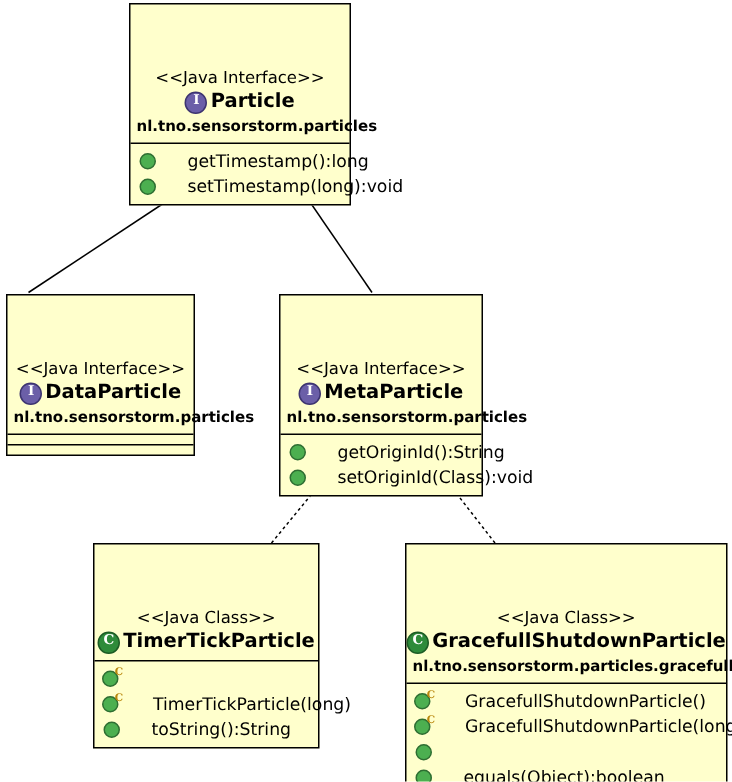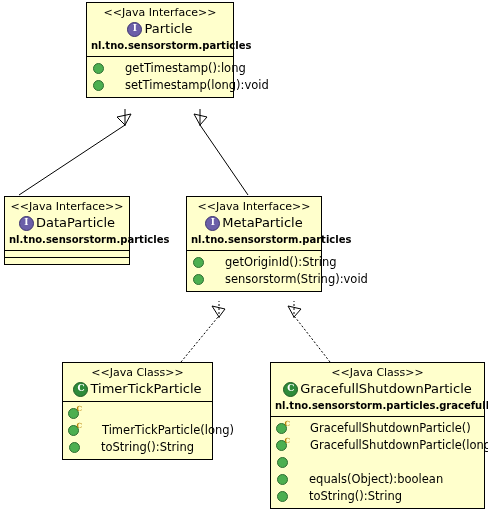--- a/index.html
+++ b/index.html
@@ -36,38 +36,39 @@
   }
   .compartment {
     box-sizing: border-box;
   }
   .compartment + .compartment {
     border-top: 1px solid #000000;
   }
   .header-comp {
     padding: 3px 4px 4px 4px;
     text-align: center;
+    margin-top: 39px;
   }
   .stereotype {
     font-size: 11px;
     color: #000000;
     line-height: 14px;
     white-space: nowrap;
   }
   .type-name-row {
     display: flex;
     align-items: center;
     justify-content: center;
     gap: 2px;
     line-height: 16px;
     margin-top: 1px;
   }
   .type-name {
     font-size: 13px;
-    font-weight: normal;
+    font-weight: bold;
     color: #000000;
     white-space: nowrap;
   }
   .package-name {
     font-size: 10px;
     color: #000000;
     line-height: 13px;
     margin-top: 2px;
     white-space: nowrap;
     font-weight: bold;
@@ -246,21 +247,21 @@
       </div>
       <div class="package-name">nl.tno.sensorstorm.particles</div>
     </div>
     <div class="compartment members-comp">
       <div class="member-row">
         <span class="ico-method"></span>
         <span class="member-label">getOriginId():String</span>
       </div>
       <div class="member-row">
         <span class="ico-method"></span>
-        <span class="member-label">sensorstorm(String):void</span>
+        <span class="member-label">setOriginId(Class):void</span>
       </div>
     </div>
   </div>
 
   <div class="uml-box" style="left:62px; top:362px; width:151px;">
     <div class="compartment header-comp">
       <div class="stereotype">&lt;&lt;Java Class&gt;&gt;</div>
       <div class="type-name-row">
         <span class="ico-class"></span>
         <span class="type-name">TimerTickParticle</span>

